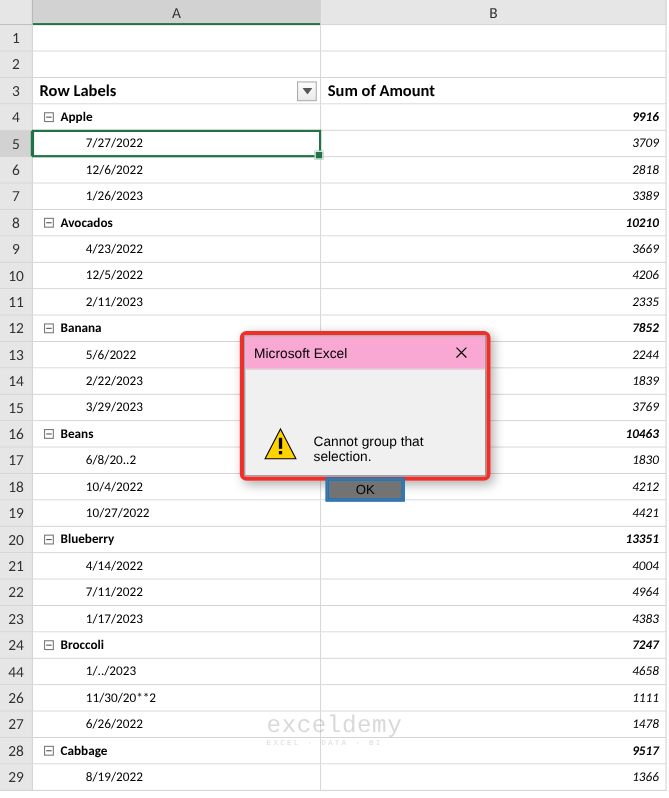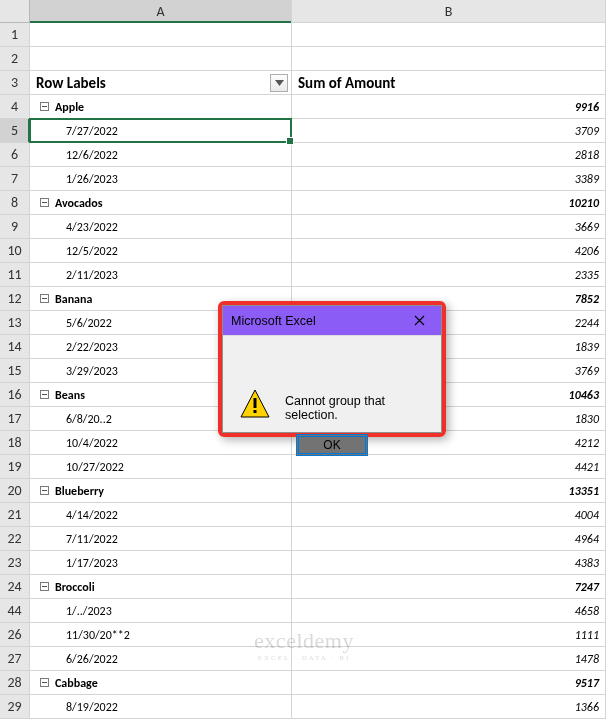--- a/index.html
+++ b/index.html
@@ -83,21 +83,21 @@
   .cell.right { justify-content: flex-end; font-style: italic; }
   .cell.pvthdr {
     font-weight: 700;
     font-size: 15px;
   }
   .cell.group {
     font-weight: 700;
     padding-left: 10px;
   }
   .cell.item {
-    padding-left: 36px;
+    padding-left: 48px;
   }
   .collapse-icon {
     width: 9px;
     height: 9px;
     border: 1px solid #7a7a7a;
     margin-right: 6px;
     position: relative;
     flex: 0 0 9px;
     background: #fff;
   }
@@ -149,21 +149,21 @@
   }
   .dlg {
     position: absolute;
     inset: 0;
     background: #f0f0f0;
     border: 1px solid #8f8f8f;
     font-family: "Segoe UI", Arial, sans-serif;
   }
   .dlg-title {
     height: 30px;
-    background: #8b5cf6;
+    background: #f9a8d4;
     border-bottom: 1px solid #dcdcdc;
     display: flex;
     align-items: center;
     padding: 0 8px;
     font-size: 12.5px;
     color: #000;
     justify-content: space-between;
   }
   .dlg-close {
     width: 40px;
@@ -201,26 +201,25 @@
     outline-offset: -3px;
     font-size: 12px;
     text-align: center;
     line-height: 20px;
     font-family: "Segoe UI", Arial, sans-serif;
   }
   
   .wm {
     position: absolute;
     left: 50%;
-    bottom: 63px;
+    bottom: 45px;
     transform: translateX(-50%);
     opacity: .22;
     color: #555;
-    font-family: Liberation Serif, serif;
-    text-align: center;
+    font-family: Liberation Mono, monospace;
     pointer-events: none;
     z-index: 2;
   }
   .wm .big { font-size: 22px; letter-spacing: .5px; }
   .wm .sml { font-size: 7px; letter-spacing: 2px; }
 </style>
 </head>
 <body>
 
 <div class="sheet" id="sheet">

